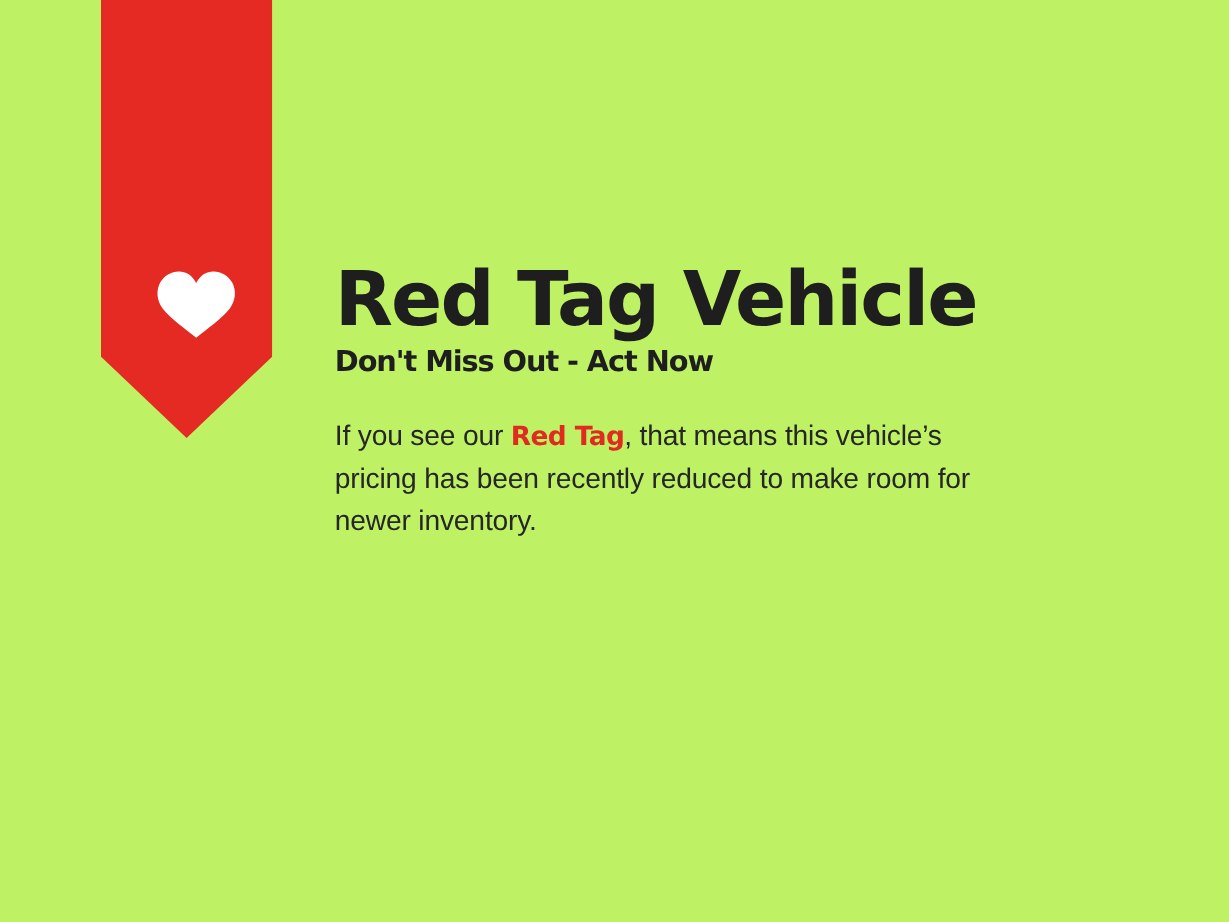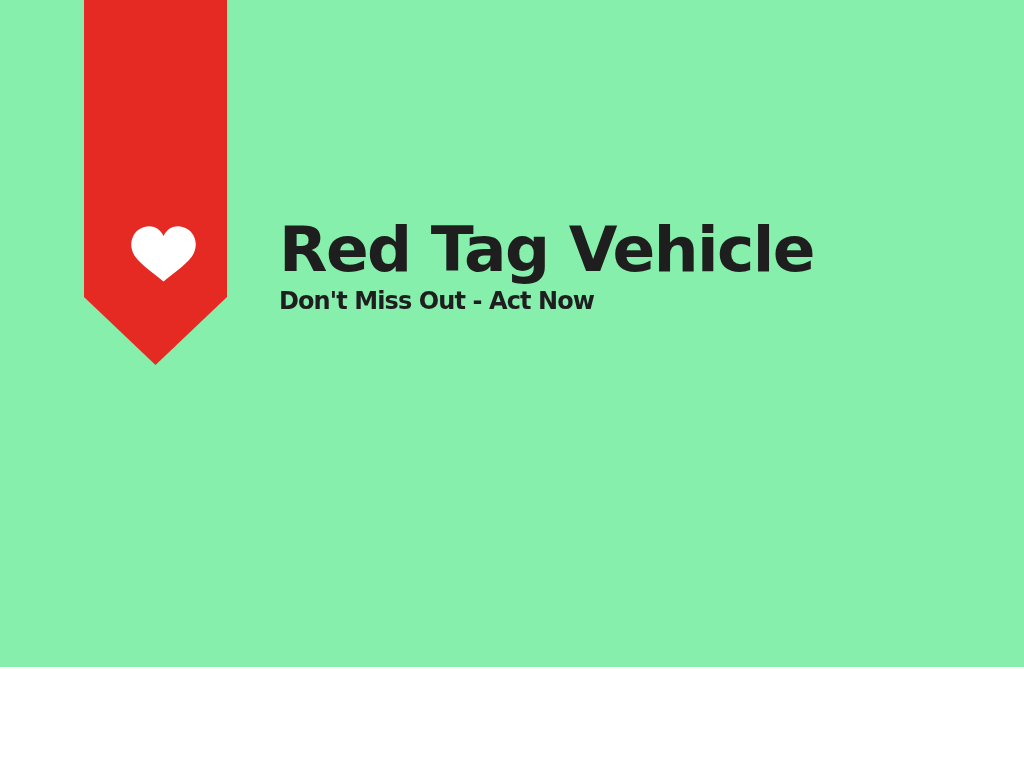--- a/index.html
+++ b/index.html
@@ -11,22 +11,22 @@
     width: 1024px;
     height: 768px;
     background: #ffffff;
     font-family: "Liberation Sans", sans-serif;
     overflow: hidden;
   }
 
   #slide {
     position: relative;
     width: 1024px;
-    height: 667px;
-    background: #86efac;
+    height: 768px;
+    background: #bef264;
   }
 
   
   #ribbon {
     position: absolute;
     left: 84px;
     top: 0;
     width: 143px;
     height: 365px;
     background: #e52a23;
@@ -116,16 +116,17 @@
                C 55 41.5, 43 49.5, 33.5 57.5 Z" fill="#ffffff"></path>
     </svg>
   </div>
 
   <div id="text-column">
 
     <h1 id="page-title">Red Tag Vehicle</h1>
 
     <h2 id="page-subtitle">Don't Miss Out - Act Now</h2>
 
+    <p id="body-paragraph"><span>If you see our </span><span class="highlight-red">Red Tag</span><span>, that means this vehicle’s pricing has been recently reduced to make room for newer inventory.</span></p>
 
   </div>
 
 </div>
 
 </body></html>

